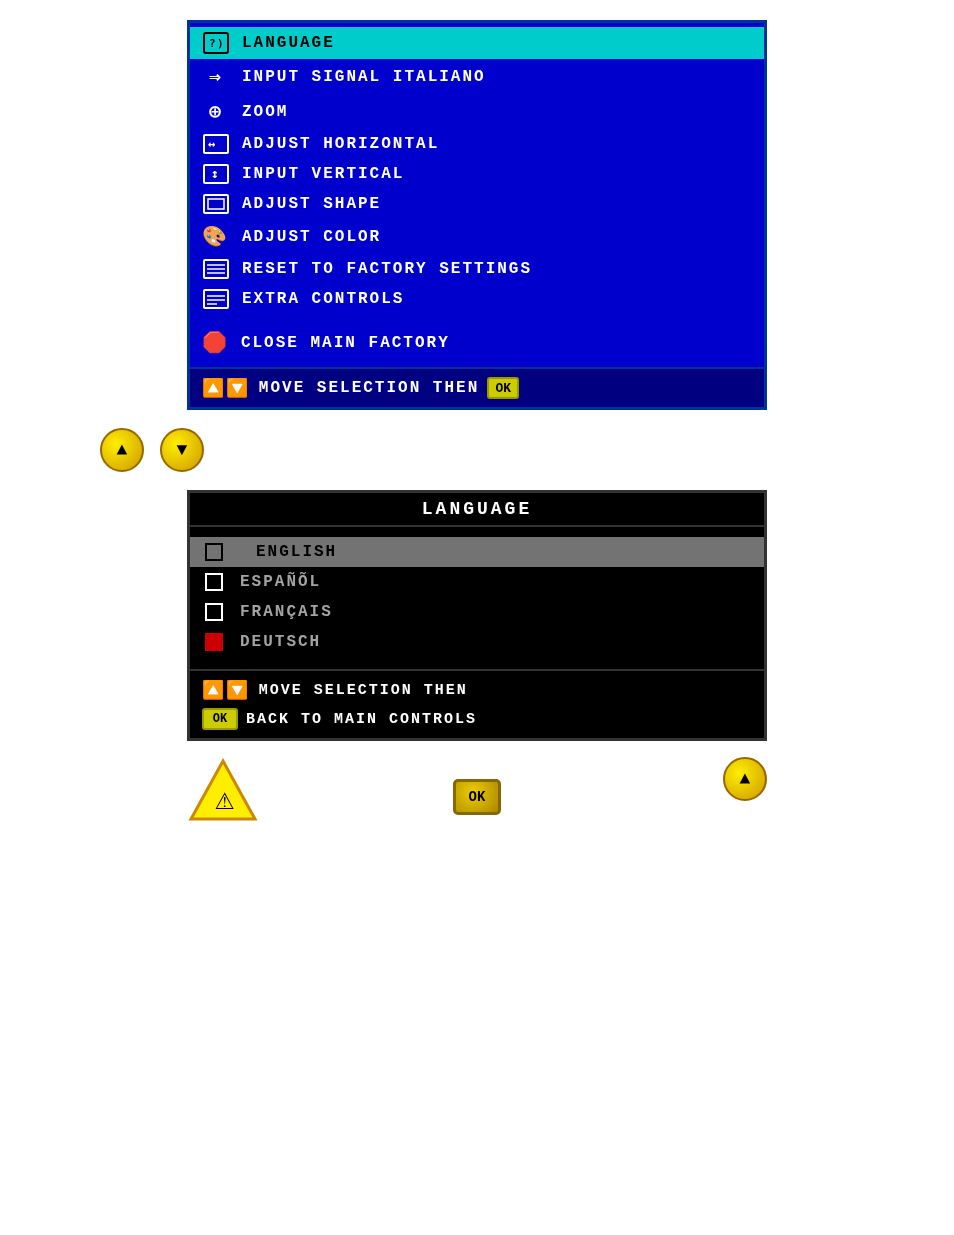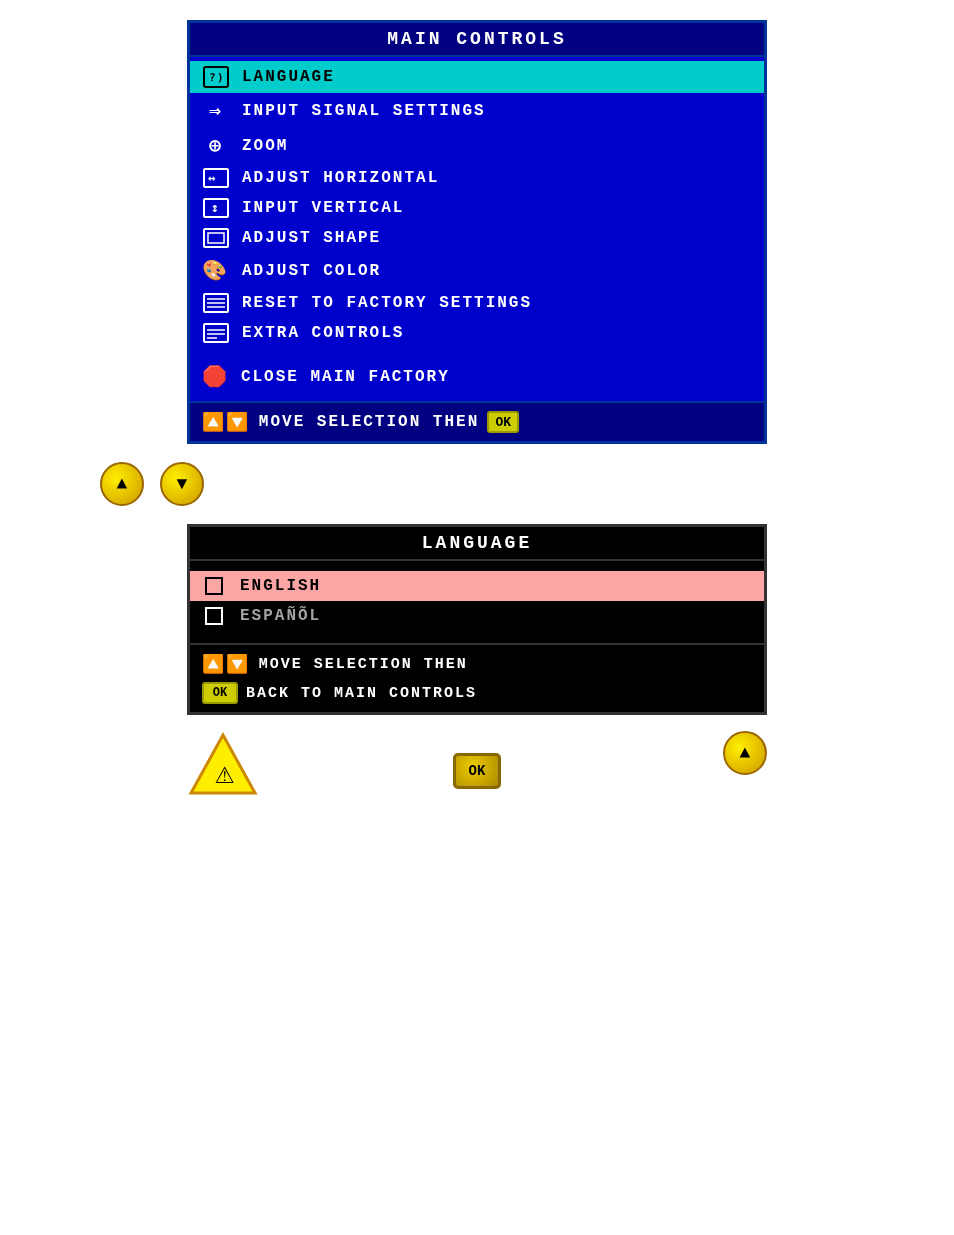--- a/index.html
+++ b/index.html
@@ -161,22 +161,23 @@
       align-items: center;
       padding: 6px 12px;
       color: #a3a3a3;
       font-size: 16px;
       letter-spacing: 2px;
       font-weight: bold;
       cursor: pointer;
     }
 
     .lang-item.active {
-      background: #fca5a5;
-      color: #000000;
+      background: #737373;
+      color: #000000;
+      gap: 16px;
     }
 
     .lang-item .icon {
       margin-right: 14px;
       font-size: 16px;
       min-width: 24px;
       display: inline-flex;
       align-items: center;
       justify-content: center;
     }
@@ -254,38 +255,37 @@
       border-radius: 5px;
       width: 48px;
       height: 36px;
       letter-spacing: 0;
     }
   </style>
 </head>
 <body>
 
 <div class="main-controls-panel">
-  <div class="panel-title">MAIN CONTROLS</div>
 
   <div class="menu-list">
 
     <div class="menu-item active">
       <span class="icon">
         <svg width="26" height="22" viewBox="0 0 26 22">
           <rect x="1" y="1" width="24" height="20" rx="2" fill="none" stroke="currentColor" stroke-width="2"></rect>
           <text x="6" y="15" font-size="11" font-family="monospace" font-weight="bold" fill="currentColor">?</text>
           <text x="14" y="15" font-size="11" font-family="monospace" font-weight="bold" fill="currentColor">)</text>
         </svg>
       </span>
       <span>LANGUAGE</span>
     </div>
 
     <div class="menu-item">
       <span class="icon" style="font-size:20px;">⇒</span>
-      <span>INPUT  SIGNAL  SETTINGS</span>
+      <span>INPUT  SIGNAL  ITALIANO</span>
     </div>
 
     <div class="menu-item">
       <span class="icon" style="font-size:20px;">⊕</span>
       <span>ZOOM</span>
     </div>
 
     <div class="menu-item">
       <span class="icon">
         <svg width="26" height="20" viewBox="0 0 26 20">
@@ -383,21 +383,33 @@
       <span>ENGLISH</span>
     </div>
 
     <div class="lang-item">
       <span class="icon">
         <div class="lang-icon-white"></div>
       </span>
       <span>ESPAÑÕL</span>
     </div>
 
-
+    <div class="lang-item">
+      <span class="icon">
+        <div class="lang-icon-white"></div>
+      </span>
+      <span>FRANÇAIS</span>
+    </div>
+
+    <div class="lang-item">
+      <span class="icon">
+        <div class="lang-icon-red"></div>
+      </span>
+      <span>DEUTSCH</span>
+    </div>
 
 
     <div class="lang-divider"></div>
   </div>
 
   <div class="lang-bottom-bar">
     <div class="lang-bottom-line">
       <span class="icon" style="font-size:18px; margin-right:8px;">🔼🔽</span>
       <span>MOVE  SELECTION  THEN</span>
     </div>

